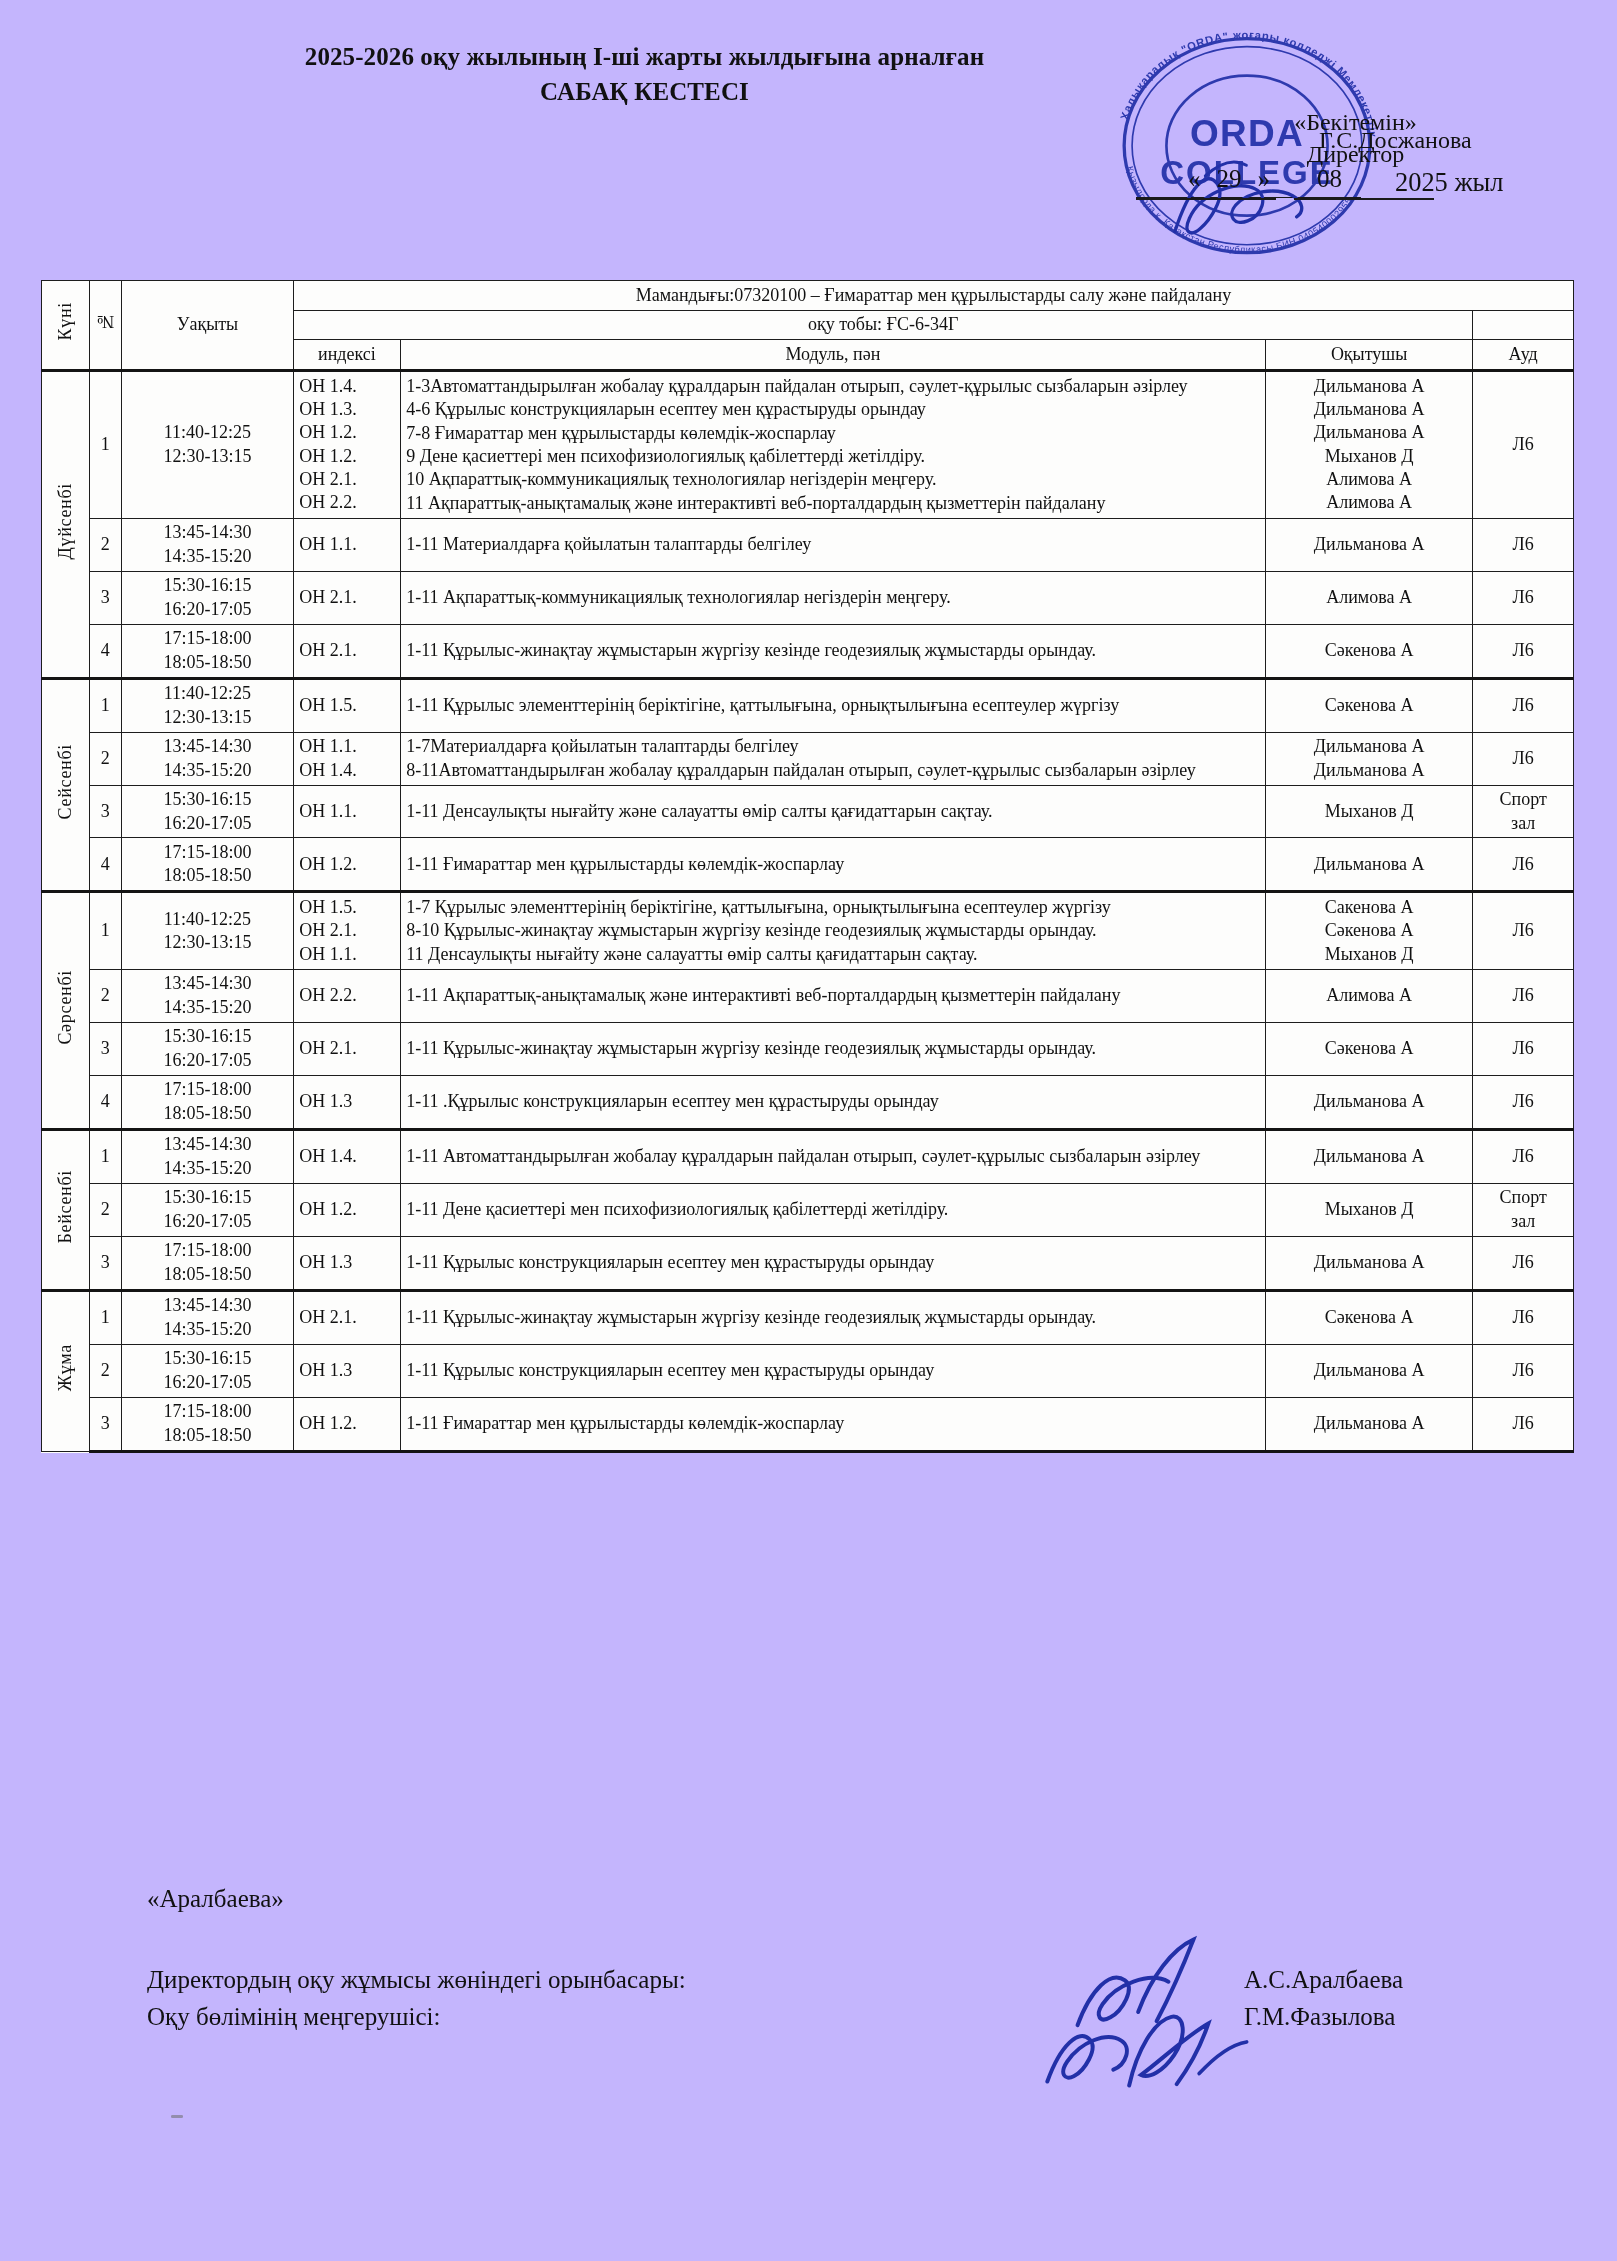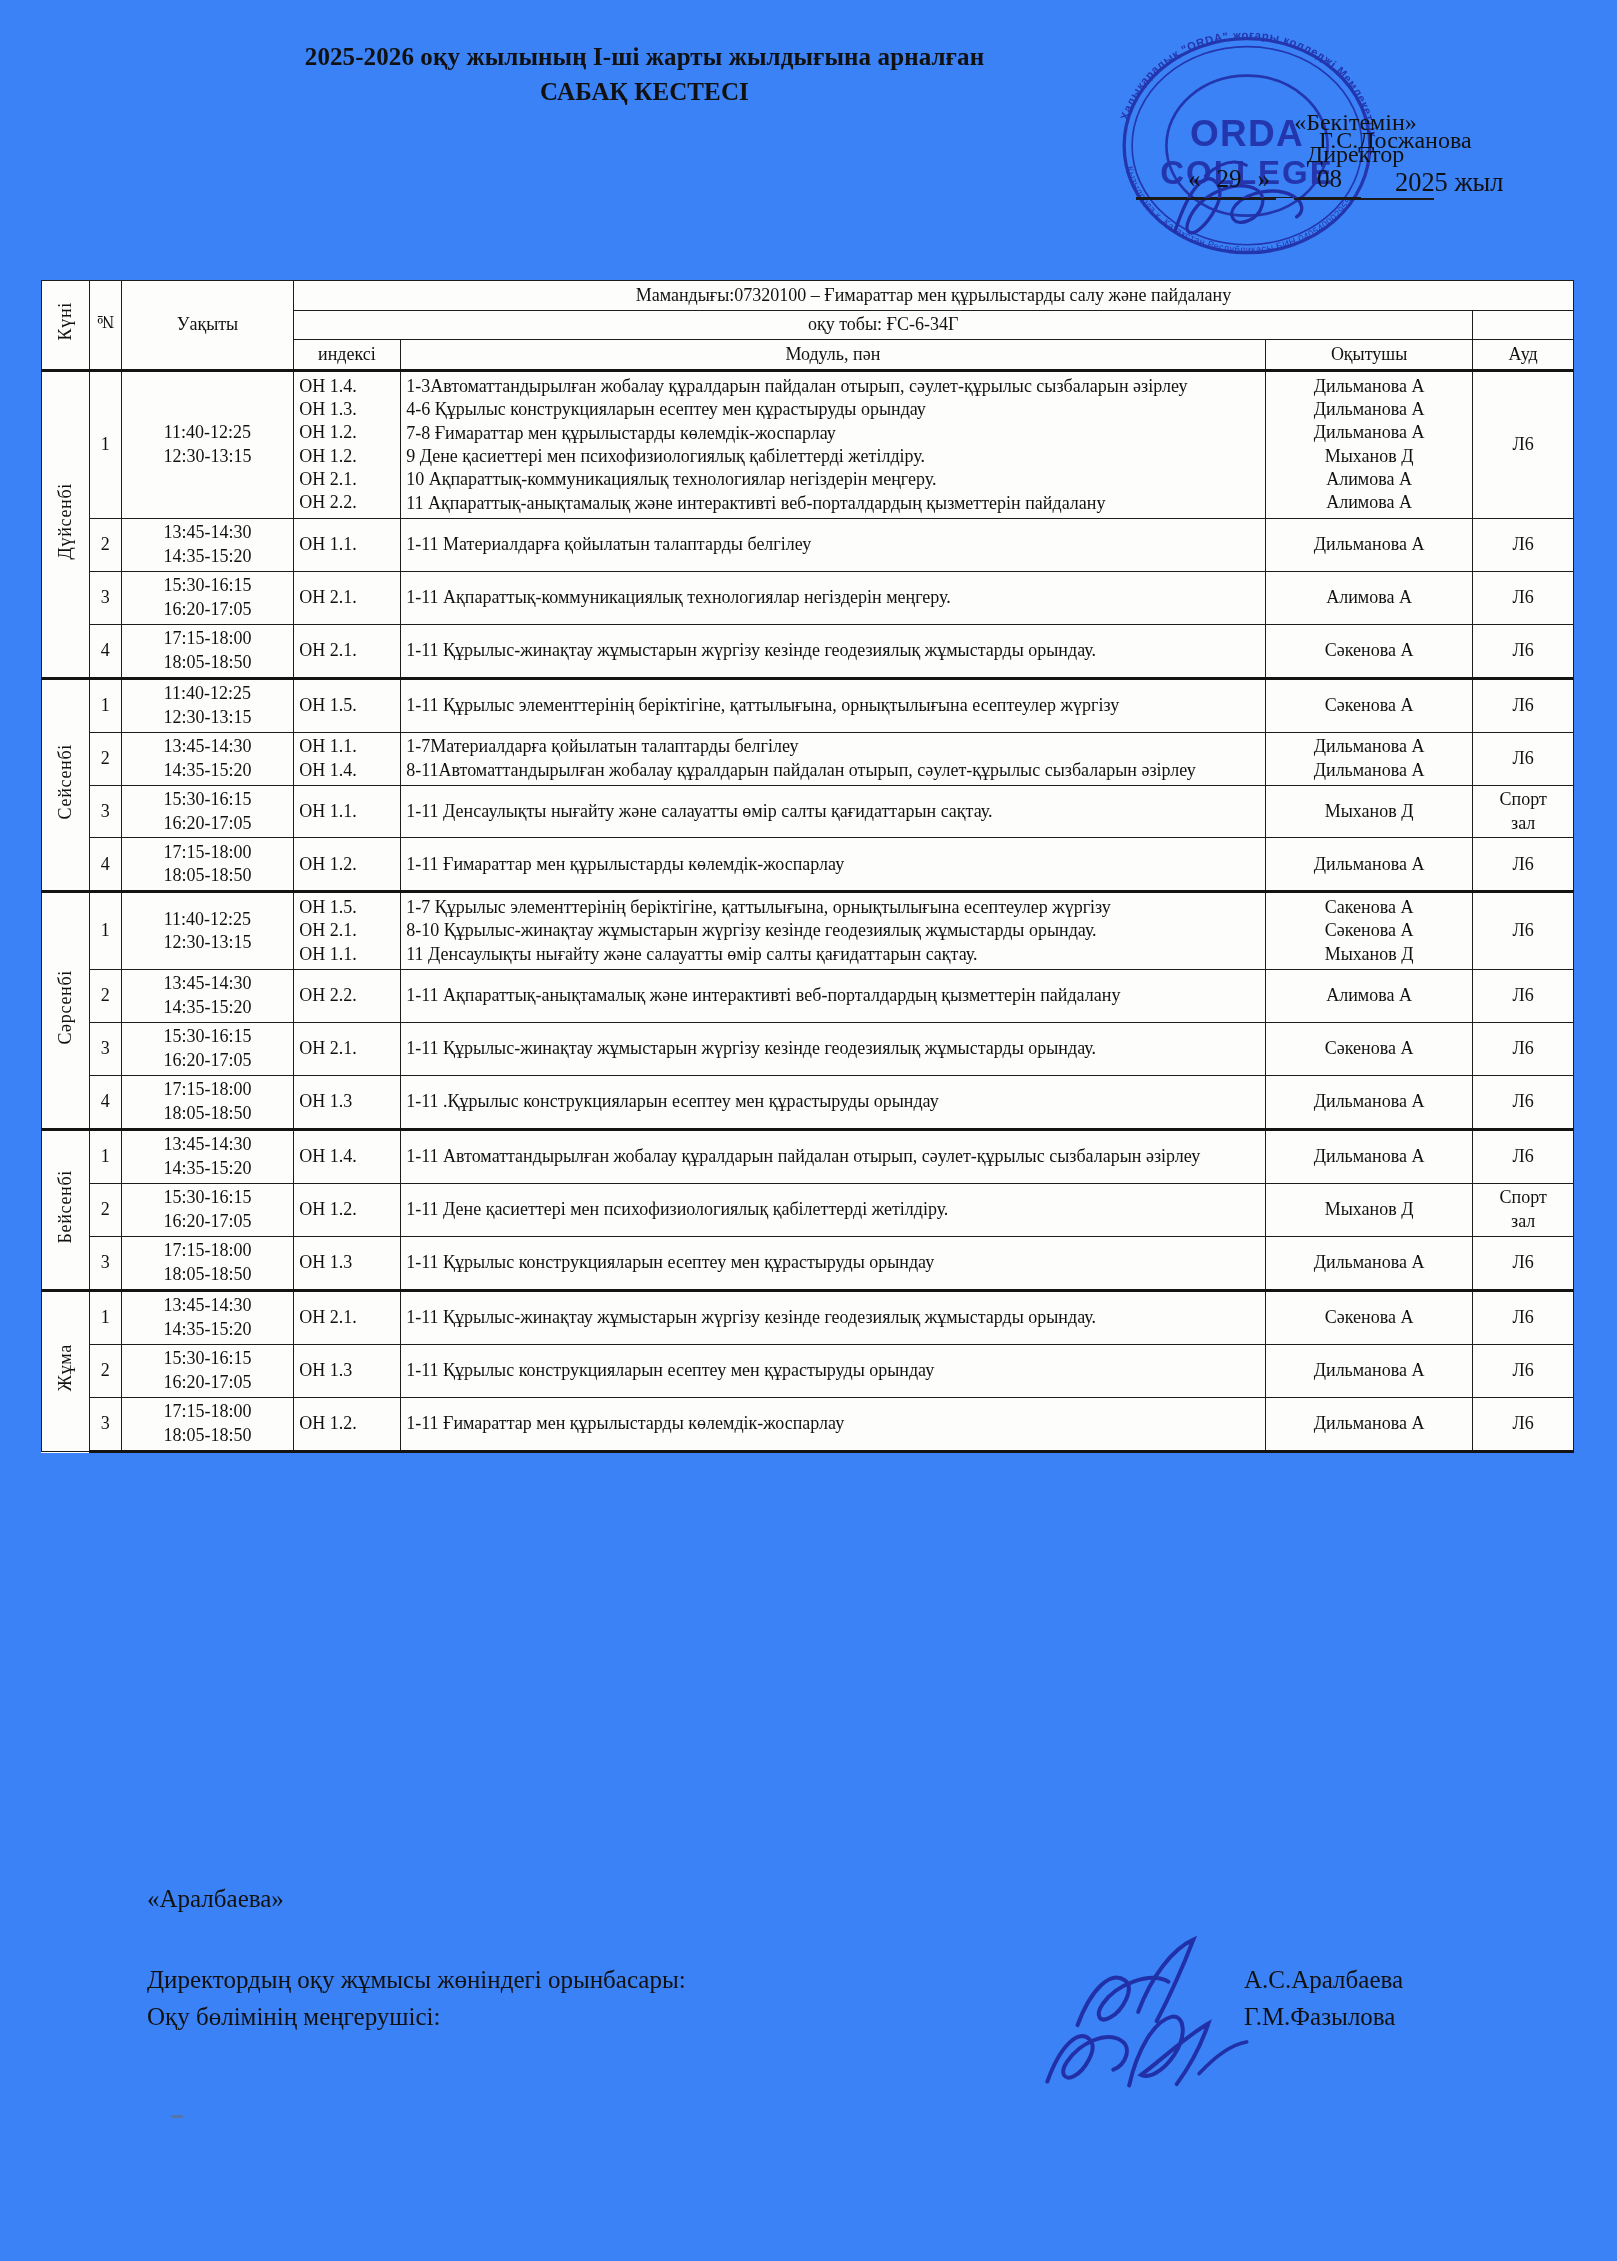--- a/index.html
+++ b/index.html
@@ -13,21 +13,21 @@
     position: relative;
     font-family: "Liberation Serif", "DejaVu Serif", serif;
     color: #111111;
     overflow: hidden;
   }
 
   
   .page {
     position: absolute;
     inset: 0;
-    background: #3b82f6;
+    background: #c4b5fd;
   }
 
   
   .doc-header {
     position: absolute;
     top: 40px;
     left: 0;
     width: 1289px;
     text-align: center;
     font-weight: bold;

